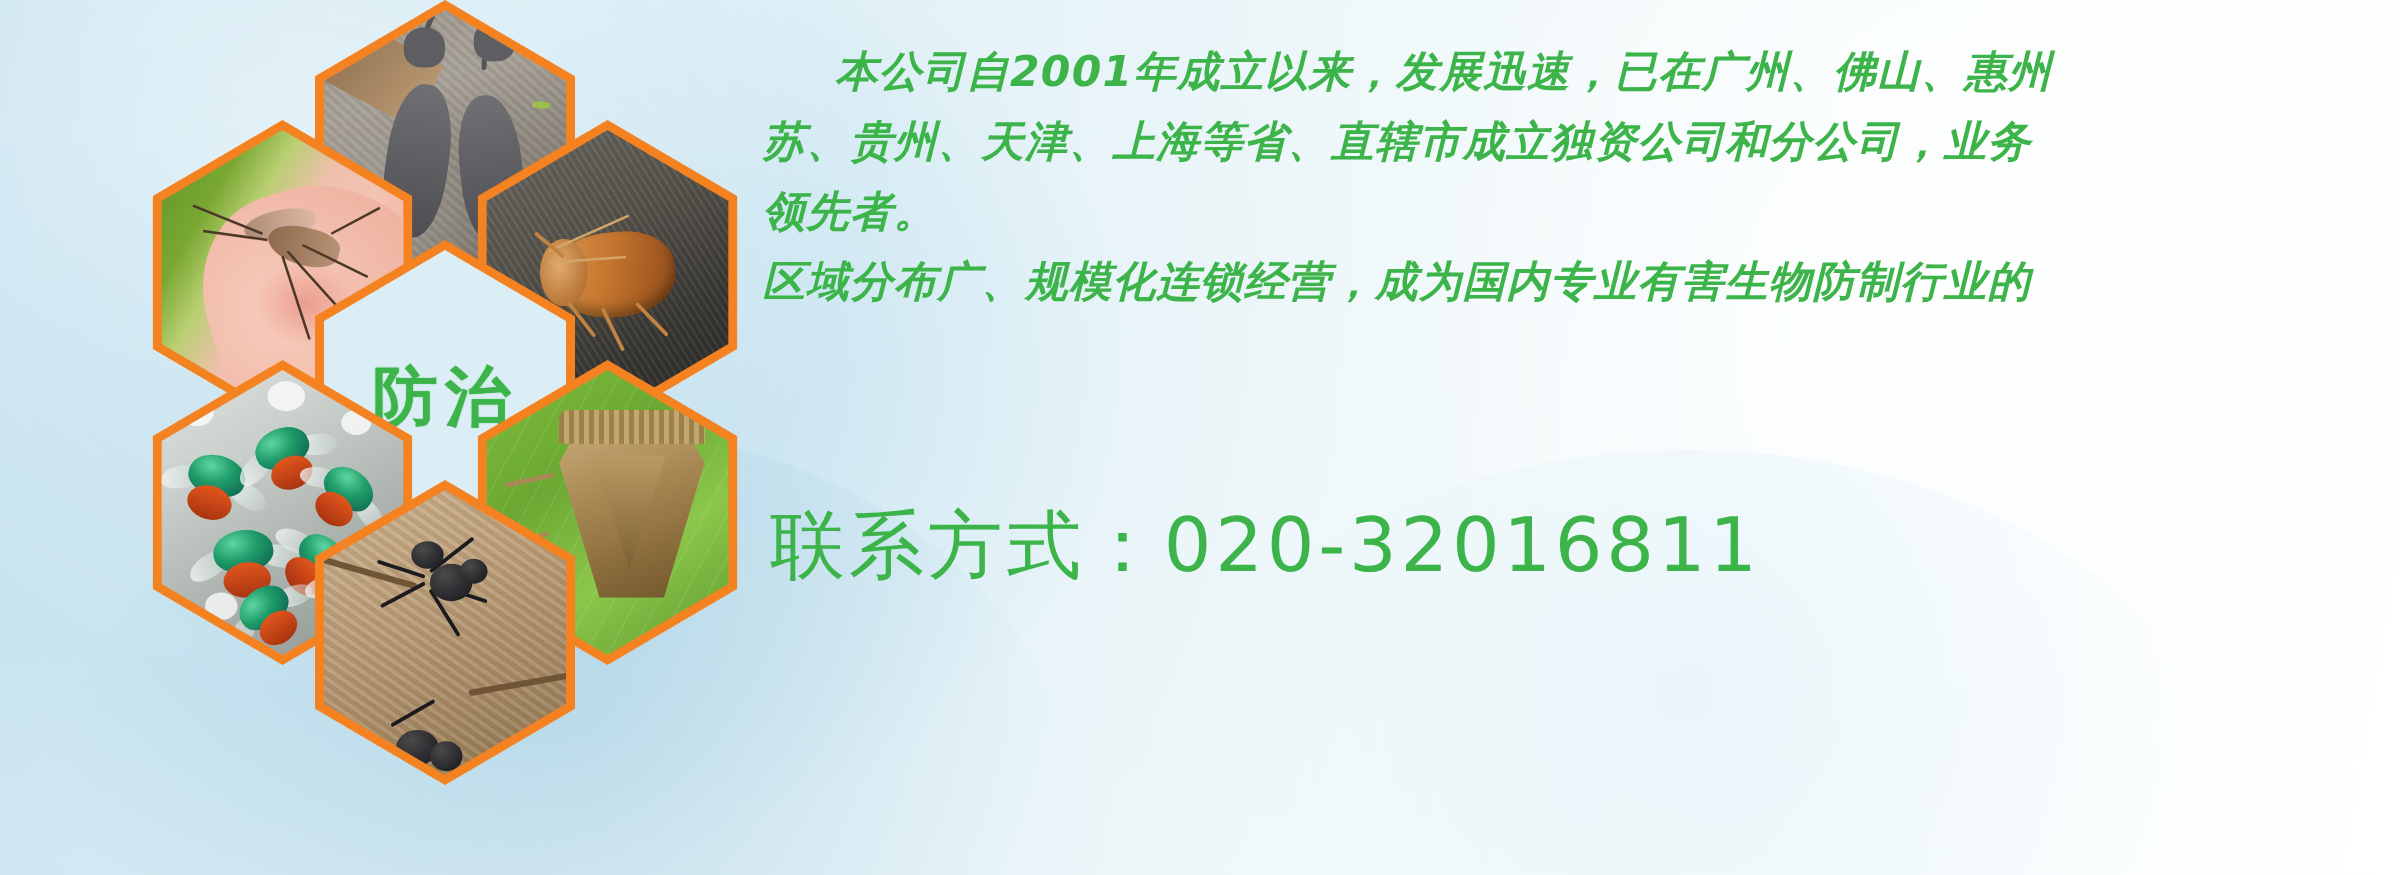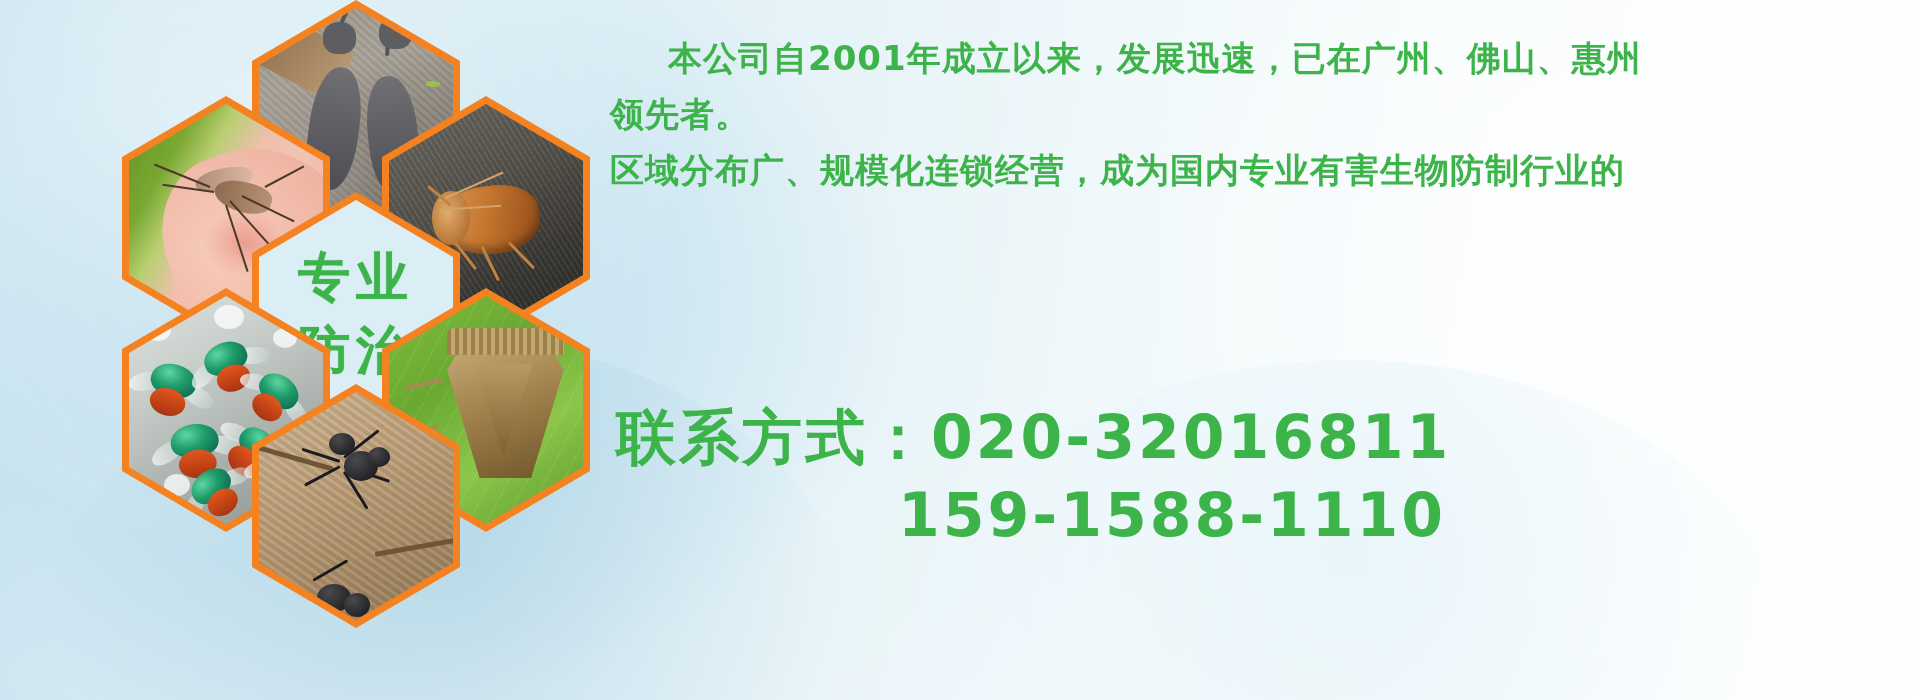--- a/index.html
+++ b/index.html
@@ -127,29 +127,29 @@
 
   
   .art-ant{background:linear-gradient(155deg,#cdb391 0%,#bda07a 35%,#a98c66 65%,#8e7450 100%);}
   .art-ant .soil{position:absolute;inset:0;opacity:.6;background:
      repeating-linear-gradient(35deg, rgba(255,255,255,0.16) 0 3px, rgba(90,66,40,0.16) 3px 7px);}
   .art-ant .seg{position:absolute;background:radial-gradient(ellipse at 35% 30%,#4a4a4c,#15151a);border-radius:50%;}
   .art-ant .leg{position:absolute;background:#1b1b1f;height:3px;transform-origin:left center;border-radius:2px;}
   .art-ant .twig{position:absolute;background:#6f5535;height:5px;border-radius:3px;transform-origin:left center;}
 
   
-  #copy{position:absolute;left:610px;top:30px;width:1290px;}
+  #copy{position:absolute;left:610px;top:30px;width:1290px;font-style:italic;}
   .para-line{
     color:#3cb44a;font-weight:700;font-size:34px;line-height:56px;
     letter-spacing:1px;white-space:nowrap;
   }
   .para-line.indent{text-indent:58px;}
   #contact{position:absolute;left:616px;top:398px;width:1300px;}
   .contact-line{
-    color:#3cb44a;font-weight:700;font-size:60px;line-height:78px;
+    color:#3cb44a;font-weight:400;font-size:60px;line-height:78px;
     letter-spacing:3px;white-space:nowrap;
   }
   .contact-line.second{padding-left:282px;}
 </style>
 </head>
 <body>
 
 <div id="banner">
 
   <div class="blob blob-a"></div>
@@ -207,21 +207,20 @@
           <div class="leg" style="left:48%;top:62%;width:38px;transform:rotate(64deg);"></div>
           <div class="leg" style="left:62%;top:60%;width:36px;transform:rotate(46deg);"></div>
           <div class="leg" style="left:32%;top:44%;width:30px;transform:rotate(-140deg);"></div>
         </div>
       </div>
     </div>
 
     <div class="hex center" style="--w:208px;--h:244px;left:174px;top:206px;">
       <div class="hex-inner">
         <div class="center-text">
-          <span class="l1">专业</span>
           <span class="l2">防治</span>
         </div>
       </div>
     </div>
 
     <div class="hex" style="--w:208px;--h:244px;left:44px;top:302px;">
       <div class="hex-inner">
         <div class="photo art-flies">
           <div class="speck" style="left:8%;top:10%;width:26px;height:22px;"></div>
           <div class="speck" style="left:44%;top:4%;width:30px;height:24px;"></div>
@@ -307,22 +306,22 @@
           <div class="seg" style="left:30%;top:84%;width:34px;height:28px;"></div>
           <div class="seg" style="left:44%;top:88%;width:26px;height:24px;"></div>
         </div>
       </div>
     </div>
 
   </div>
 
   <div id="copy">
     <div class="para-line indent">本公司自2001年成立以来，发展迅速，已在广州、佛山、惠州</div>
+    <div class="para-line">苏、贵州、天津、上海等省、直辖市成立独资公司和分公司，业务</div>
     <div class="para-line">领先者。</div>
     <div class="para-line">区域分布广、规模化连锁经营，成为国内专业有害生物防制行业的</div>
   </div>
 
   <div id="contact">
     <div class="contact-line">联系方式：020-32016811</div>
-    <div class="contact-line second">159-1588-1110</div>
   </div>
 
 </div>
 
 </body></html>

